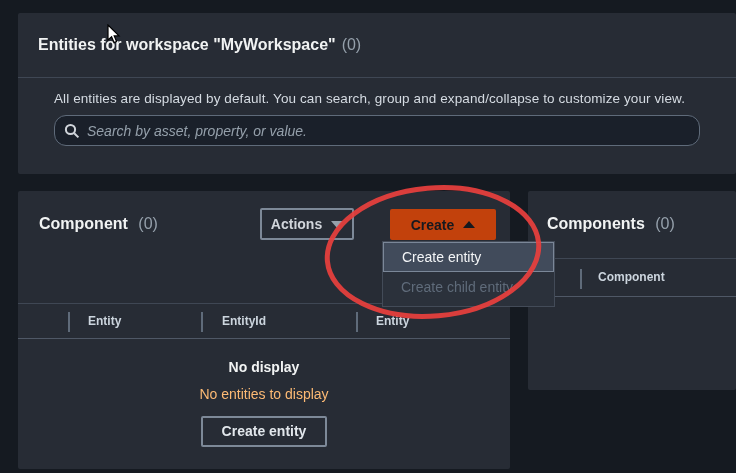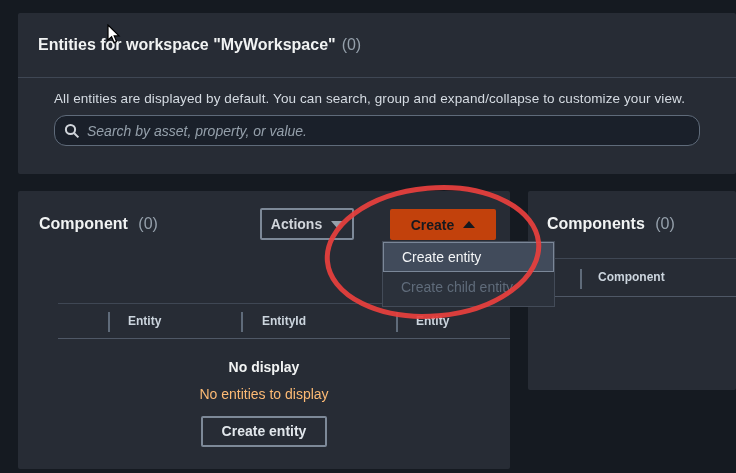--- a/index.html
+++ b/index.html
@@ -51,21 +51,21 @@
     left:362px; top:18px; width:106px; height:31px;
     background:#c2410c; color:#16191f; border:none;margin-left:10px;
   }
   .caret-down { width:0; height:0; border-left:6px solid transparent;
     border-right:6px solid transparent; border-top:7px solid #95a0ab; }
   .caret-up { width:0; height:0; border-left:6px solid transparent;
     border-right:6px solid transparent; border-bottom:7px solid #16191f; }
 
   .table-header {
     position:absolute; left:0; right:0; top:112px; height:36px;
-    border-top:1px solid #3f4754; border-bottom:1px solid #4f5866;margin-left:40px;
+    border-top:1px solid #3f4754; border-bottom:1px solid #4f5866;
   }
   .th-label { position:absolute; top:0; line-height:34px; font-size:12px;
     font-weight:bold; color:#ccd5de; }
   .v-div { position:absolute; top:8px; width:2px; height:20px; background:#5f6b7a; }
 
   .empty-state { position:absolute; left:0; right:0; top:166px; text-align:center; }
   .empty-title { font-size:14px; font-weight:bold; color:#f1f3f3; line-height:20px; }
   .empty-msg { font-size:14px; color:#fdba74; line-height:20px; margin-top:7px; }
   .ghost-button {
     display:inline-block; margin-top:12px; width:126px; height:31px; line-height:27px;

